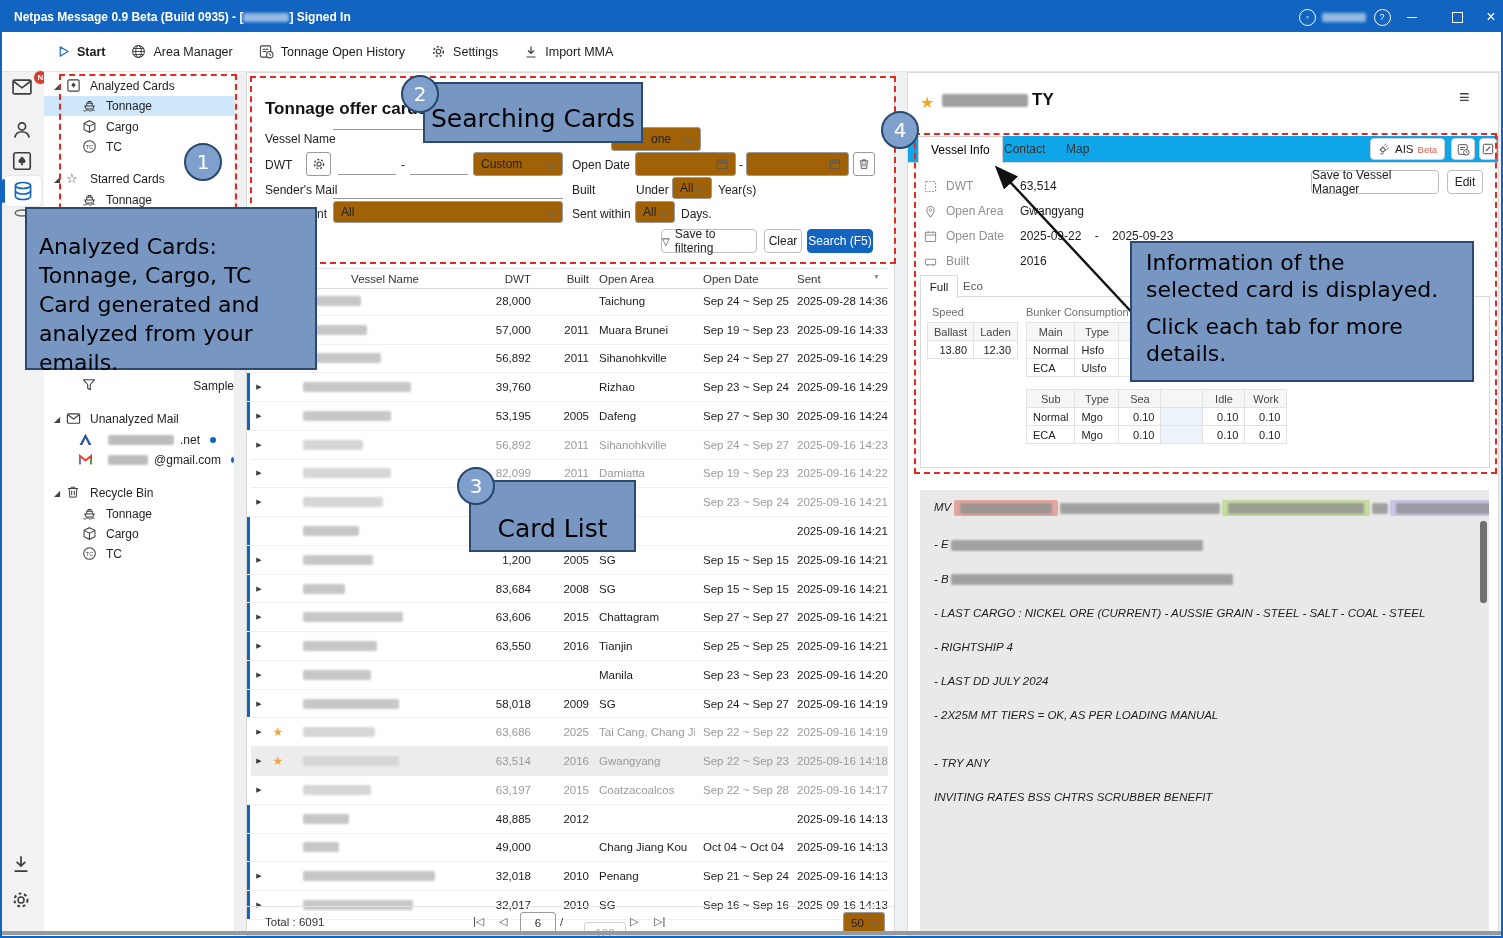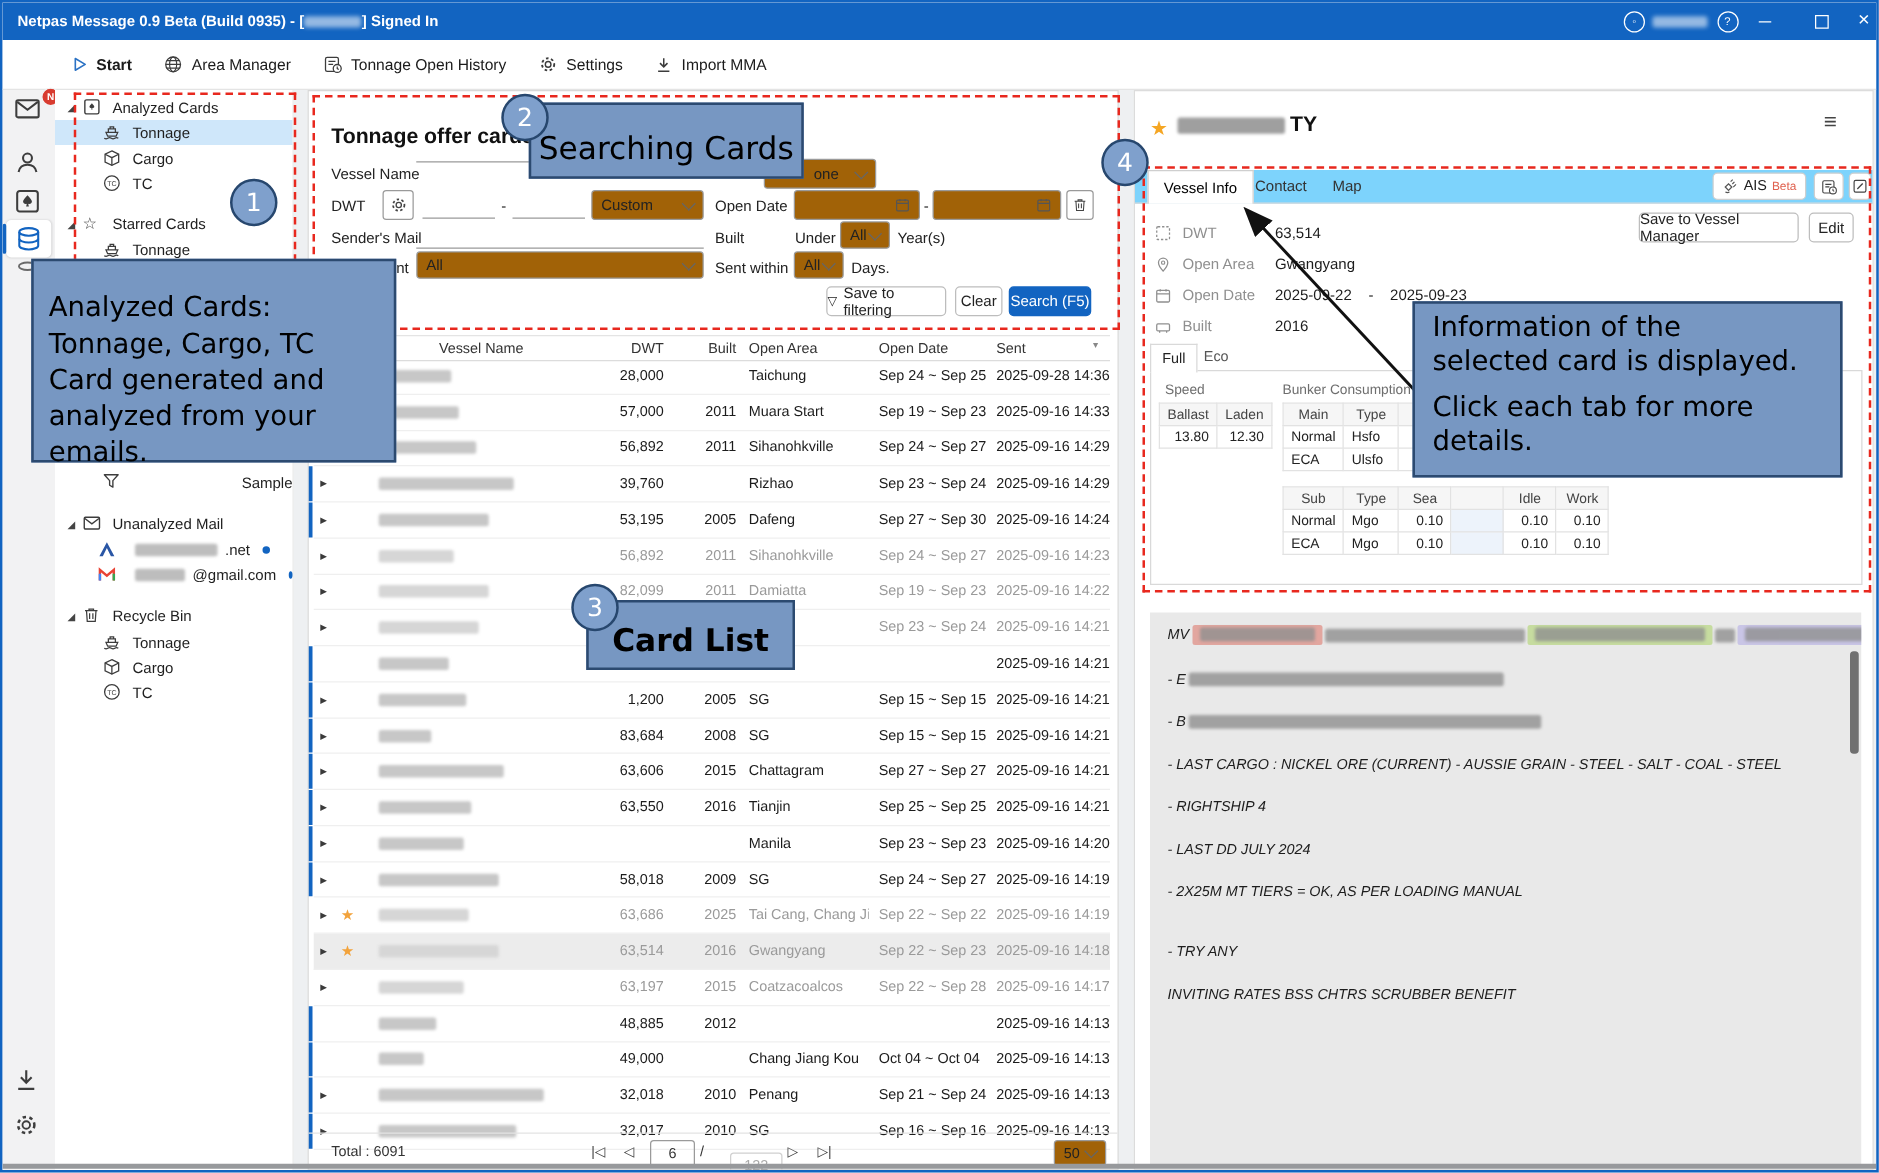--- a/index.html
+++ b/index.html
@@ -69,21 +69,21 @@
   .trw.gray .nameblur{background:#d6d6d6;}
   
   .pager{left:0;top:833px;width:647px;height:30px;border-top:1px solid #e4e4e4;font-size:11.5px;color:#333;}
   .pgic{font-size:11px;color:#3f3f3f;display:inline-flex;align-items:center;}
   .pgbox{border:1px solid #9a9a9a;border-radius:3px;text-align:center;font-size:11.5px;display:flex;align-items:center;justify-content:center;}
   
   .rp{left:905px;top:70px;width:592px;height:864px;background:#fff;border:1px solid #dcdcdc;box-sizing:border-box;}
   .rp-star{left:12px;top:20px;color:#f5a623;font-size:16px;}
   .rp-name{left:34px;top:17px;font-size:17px;font-weight:bold;color:#111;display:flex;align-items:center;gap:4px;}
   .rp-menu{left:551px;top:14px;font-size:18px;color:#444;}
-  .tabbar{left:0px;top:63px;width:590px;height:26px;background:#7dd3fc;border-bottom:1px solid #dbdbdb;}
+  .tabbar{left:0px;top:63px;width:590px;height:26px;background:#0ea5e9;border-bottom:1px solid #dbdbdb;}
   .tab{position:absolute;top:0;height:26px;display:flex;align-items:center;font-size:12px;color:#333;padding:0 12px;}
   .tab.active{background:#fff;border:1px solid #cfcfcf;border-bottom:none;height:26px;color:#000;}
   .ais-btn{border:1px solid #cfcfcf;border-radius:4px;background:#fff;display:flex;align-items:center;gap:4px;font-size:11.5px;padding:0 7px;box-sizing:border-box;}
   .beta{color:#e0614e;font-size:9.5px;}
   .sqbtn{border:1px solid #cfcfcf;border-radius:4px;background:#fff;display:flex;align-items:center;justify-content:center;color:#444;box-sizing:border-box;}
   .fld{position:absolute;left:0;height:20px;display:flex;align-items:center;font-size:12px;}
   .fld .fic{position:absolute;left:16px;color:#8f8f8f;}
   .fld .flb{position:absolute;left:38px;color:#8f8f8f;}
   .fld .fvl{position:absolute;left:112px;color:#1c1c1c;}
   .mtab{position:absolute;height:22px;display:flex;align-items:center;justify-content:center;font-size:11.5px;}
@@ -472,21 +472,21 @@
       </div>
       <div class="trw">
         <div class="trow">
           <span class="arrowg"></span>
           <span class="starg"></span>
           <span class="cname">
             <span class="blur nameblur" style="width: 64px; display: block;"></span>
           </span>
           <span class="c-r">57,000</span>
           <span class="c-r">2011</span>
-          <span class="c-l">Muara Start</span>
+          <span class="c-l">Muara Brunei</span>
           <span class="c-l">Sep 19 ~ Sep 23</span>
           <span class="c-l">2025-09-16 14:33</span>
         </div>
       </div>
       <div class="trw">
         <div class="trow">
           <span class="arrowg"></span>
           <span class="starg"></span>
           <span class="cname">
             <span class="blur nameblur" style="width: 78px; display: block;"></span>
@@ -992,21 +992,21 @@
 <div class="abs callout" style="left:23px;top:205px;width:292px;height:163px;padding:23px 12px;font-size:22px;line-height:29px;">
   <div>Analyzed Cards:</div>
   <div>Tonnage, Cargo, TC</div>
   <div>Card generated and</div>
   <div>analyzed from your</div>
   <div>emails.</div>
 </div>
 <div class="abs callout" style="left:421px;top:80px;width:220px;height:61px;font-size:25px;display:flex;align-items:flex-end;justify-content:center;padding-bottom:8px;">
   <span>Searching Cards</span>
 </div>
-<div class="abs callout" style="left:467px;top:478px;width:167px;height:56px;font-size:25px;display:flex;align-items:flex-end;justify-content:center;padding-bottom:7px;font-weight:bold;">
+<div class="abs callout" style="left:467px;top:478px;width:167px;height:72px;font-size:25px;display:flex;align-items:flex-end;justify-content:center;padding-bottom:7px;">
   <span>Card List</span>
 </div>
 <div class="abs callout" style="left:1128px;top:239px;width:344px;height:141px;padding:6px 14px;font-size:22px;line-height:27px;">
   <div>Information of the</div>
   <div>selected card is displayed.</div>
   <div style="height:10px;"></div>
   <div>Click each tab for more</div>
   <div>details.</div>
 </div>
 

